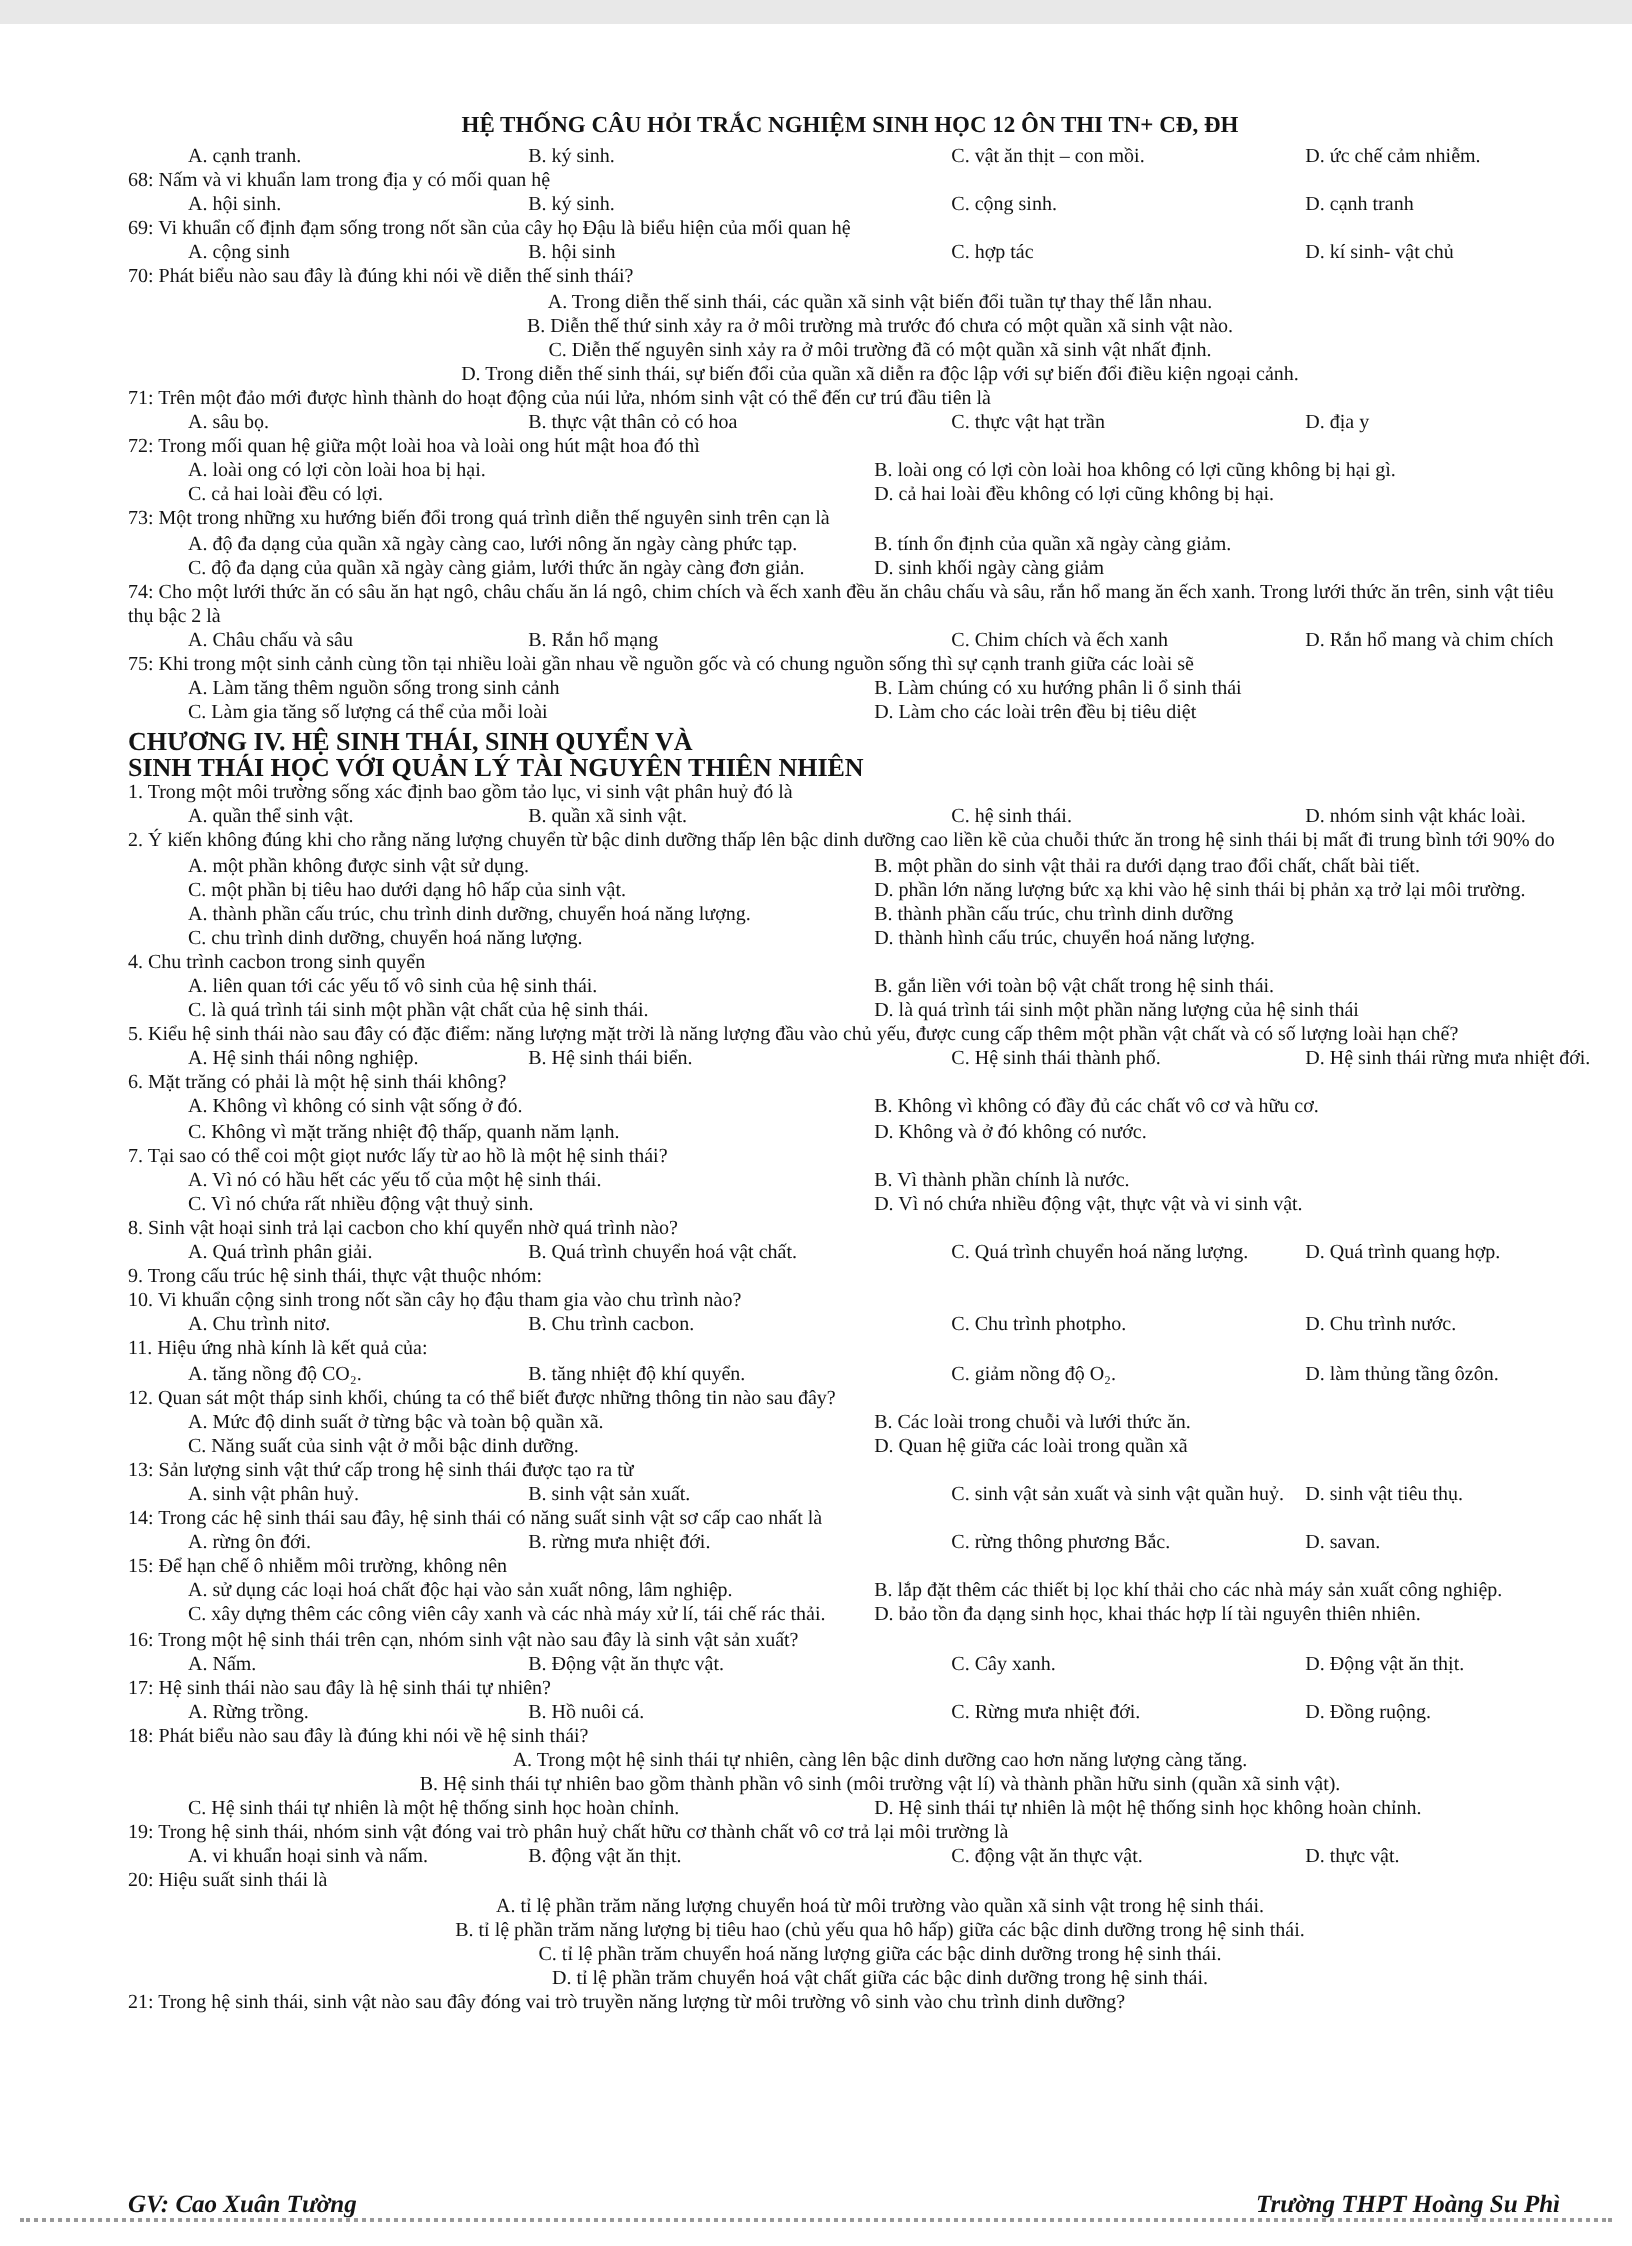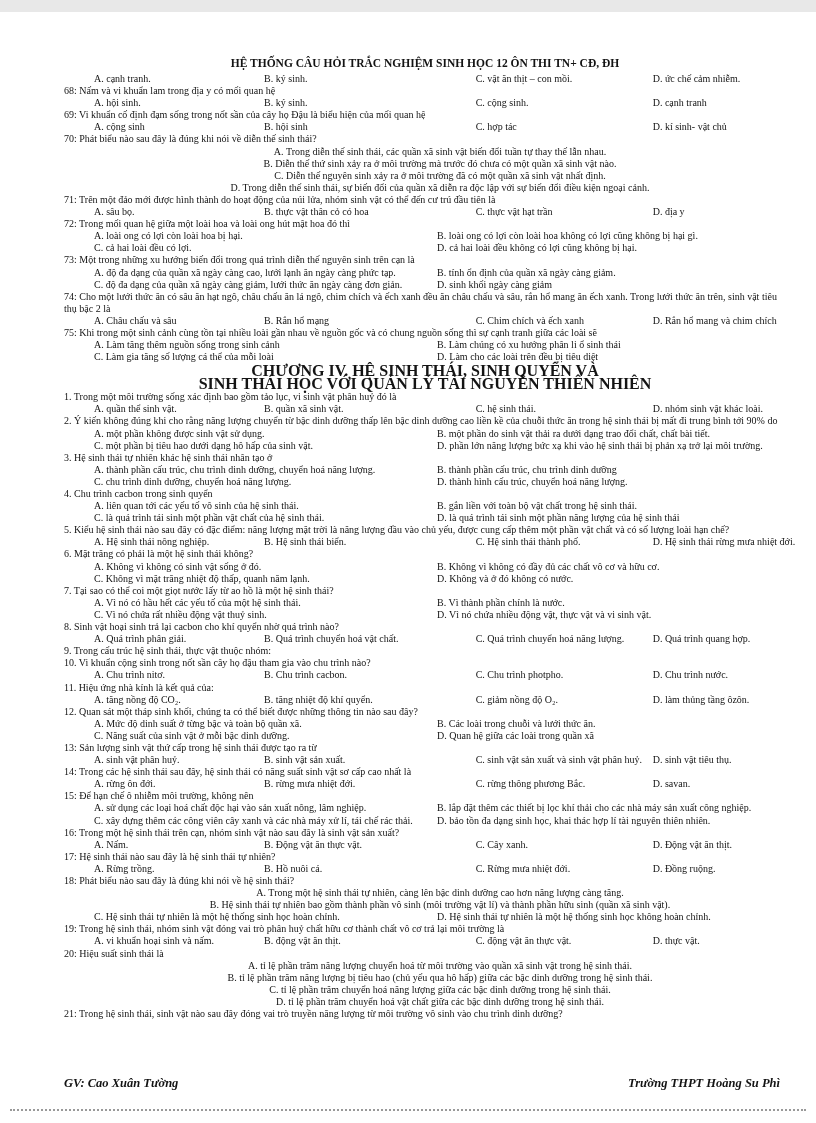--- a/index.html
+++ b/index.html
@@ -3,30 +3,30 @@
 <meta charset="utf-8">
 <style>
   html,body{margin:0;padding:0;background:#e8e8e8;}
   .page{
     width:816px;height:1123px;background:#ffffff;position:relative;
     font-family:"Liberation Serif","DejaVu Serif",serif;
     font-size:10px;line-height:12.1px;color:#141414;
     box-sizing:border-box;padding:44px 30px 0 64px;overflow:hidden;margin:12px auto;
   }
   .header{text-align:center;font-weight:bold;font-size:11.5px;line-height:14px;margin-bottom:3px;}
-  .chapter{text-align:center;font-weight:bold;font-size:16px;line-height:13px;margin:1px 0;}
+  .chapter{font-weight:bold;font-size:13px;line-height:13px;margin:1px 0;}
   .question{margin:0;}
   .stem{font-weight:normal;}
   .opt-row{display:grid;padding-left:30px;column-gap:4px;}
   .opt-row.c4{grid-template-columns:24% 30% 25% 21%;}
   .opt-row.c2{grid-template-columns:49% 51%;}
   .opt-row.c1{grid-template-columns:100%;text-align:center;}
   .opt{white-space:nowrap;}
   .footer{
-    position:absolute;left:64px;right:36px;bottom:46px;
+    position:absolute;left:64px;right:36px;bottom:27px;
     display:flex;justify-content:space-between;
     font-style:italic;font-size:12.5px;font-weight:bold;
   }
   .dotline{position:absolute;left:10px;right:10px;bottom:24px;border-bottom:2px dotted #999;height:0;}
 </style>
 </head>
 <body>
 
 <div class="page">
   <div class="header">HỆ THỐNG CÂU HỎI TRẮC NGHIỆM SINH HỌC 12 ÔN THI TN+ CĐ, ĐH</div>
@@ -89,21 +89,21 @@
           <div class="opt">B. loài ong có lợi còn loài hoa không có lợi cũng không bị hại gì.</div>
         </div>
         <div class="opt-row c2">
           <div class="opt">C. cả hai loài đều có lợi.</div>
           <div class="opt">D. cả hai loài đều không có lợi cũng không bị hại.</div>
         </div>
       </div>
       <div class="question">
         <div class="stem">73: Một trong những xu hướng biến đổi trong quá trình diễn thế nguyên sinh trên cạn là</div>
         <div class="opt-row c2">
-          <div class="opt">A. độ đa dạng của quần xã ngày càng cao, lưới lạnh ăn ngày càng phức tạp.</div>
+          <div class="opt">A. độ đa dạng của quần xã ngày càng cao, lưới nông ăn ngày càng phức tạp.</div>
           <div class="opt">B. tính ổn định của quần xã ngày càng giảm.</div>
         </div>
         <div class="opt-row c2">
           <div class="opt">C. độ đa dạng của quần xã ngày càng giảm, lưới thức ăn ngày càng đơn giản.</div>
           <div class="opt">D. sinh khối ngày càng giảm</div>
         </div>
       </div>
       <div class="question">
         <div class="stem">74: Cho một lưới thức ăn có sâu ăn hạt ngô, châu chấu ăn lá ngô, chim chích và ếch xanh đều ăn châu chấu và sâu, rắn hổ mang ăn ếch xanh. Trong lưới thức ăn trên, sinh vật tiêu thụ bậc 2 là</div>
         <div class="opt-row c4">
@@ -146,21 +146,20 @@
         <div class="opt-row c2">
           <div class="opt">A. một phần không được sinh vật sử dụng.</div>
           <div class="opt">B. một phần do sinh vật thải ra dưới dạng trao đổi chất, chất bài tiết.</div>
         </div>
         <div class="opt-row c2">
           <div class="opt">C. một phần bị tiêu hao dưới dạng hô hấp của sinh vật.</div>
           <div class="opt">D. phần lớn năng lượng bức xạ khi vào hệ sinh thái bị phản xạ trở lại môi trường.</div>
         </div>
       </div>
       <div class="question">
-        <div class="stem">3. Hệ sinh thái tự nhiên khác hệ sinh thái nhân tạo ở</div>
         <div class="opt-row c2">
           <div class="opt">A. thành phần cấu trúc, chu trình dinh dưỡng, chuyển hoá năng lượng.</div>
           <div class="opt">B. thành phần cấu trúc, chu trình dinh dưỡng</div>
         </div>
         <div class="opt-row c2">
           <div class="opt">C. chu trình dinh dưỡng, chuyển hoá năng lượng.</div>
           <div class="opt">D. thành hình cấu trúc, chuyển hoá năng lượng.</div>
         </div>
       </div>
       <div class="question">
@@ -244,21 +243,21 @@
         <div class="opt-row c2">
           <div class="opt">C. Năng suất của sinh vật ở mỗi bậc dinh dưỡng.</div>
           <div class="opt">D. Quan hệ giữa các loài trong quần xã</div>
         </div>
       </div>
       <div class="question">
         <div class="stem">13: Sản lượng sinh vật thứ cấp trong hệ sinh thái được tạo ra từ</div>
         <div class="opt-row c4">
           <div class="opt">A. sinh vật phân huỷ.</div>
           <div class="opt">B. sinh vật sản xuất.</div>
-          <div class="opt">C. sinh vật sản xuất và sinh vật phân huỷ.</div>
+          <div class="opt">C. sinh vật sản xuất và sinh vật quần huỷ.</div>
           <div class="opt">D. sinh vật tiêu thụ.</div>
         </div>
       </div>
       <div class="question">
         <div class="stem">14: Trong các hệ sinh thái sau đây, hệ sinh thái có năng suất sinh vật sơ cấp cao nhất là</div>
         <div class="opt-row c4">
           <div class="opt">A. rừng ôn đới.</div>
           <div class="opt">B. rừng mưa nhiệt đới.</div>
           <div class="opt">C. rừng thông phương Bắc.</div>
           <div class="opt">D. savan.</div>

